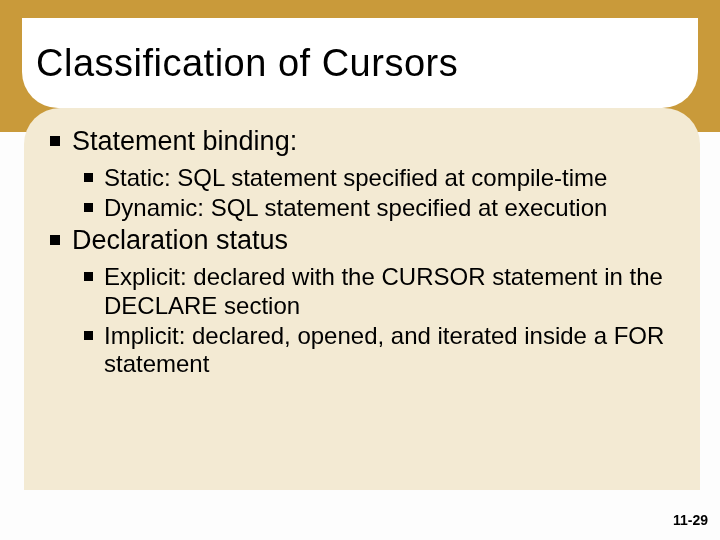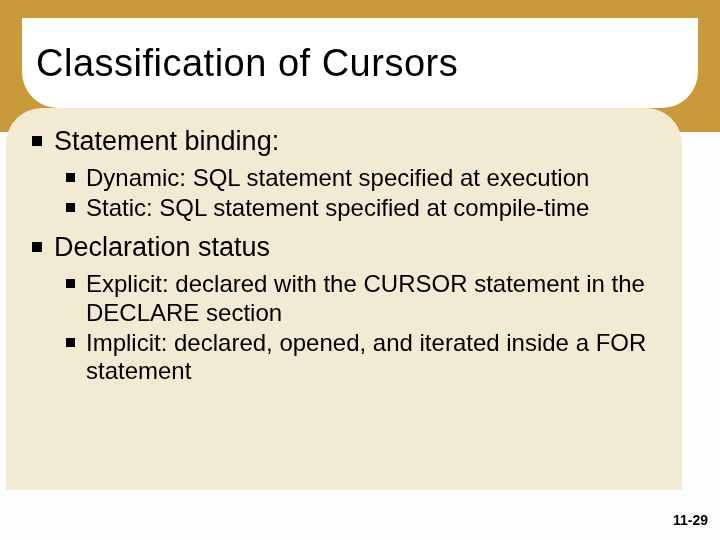--- a/index.html
+++ b/index.html
@@ -40,21 +40,21 @@
   }
   .title-box h1 {
     margin: 0;
     font-size: 38px;
     font-weight: 400;
     color: #000;
     letter-spacing: 0.5px;
   }
   .body-box {
     position: absolute;
-    left: 6px;
+    left: 24px;
     top: 108px;
     width: 676px;
     height: 382px;
     background: #f3ead3;
     border-radius: 36px 36px 0 0;
     box-sizing: border-box;
     padding: 14px 24px 10px 24px;
     line-height: 1.18;
   }
   .lvl1 {
@@ -104,23 +104,23 @@
 <div class="slide">
   <div class="header-band"></div>
 
   <div class="title-box">
     <h1>Classification of Cursors</h1>
   </div>
 
   <div class="body-box">
 
     <div class="lvl1">Statement binding:</div>
+    <div class="lvl2">Static: SQL statement specified at compile-time</div>
     <div class="lvl2">Dynamic: SQL statement specified at execution</div>
-    <div class="lvl2">Static: SQL statement specified at compile-time</div>
 
-    <div class="lvl1" style="margin-top:10px;">Declaration status</div>
+    <div class="lvl1" style="margin-top:3px;">Declaration status</div>
     <div class="lvl2">Explicit: declared with the CURSOR statement in the DECLARE section</div>
     <div class="lvl2">Implicit: declared, opened, and iterated inside a FOR statement</div>
 
   </div>
 
   <div class="page-num">11-29</div>
 </div>
 
 </body></html>

